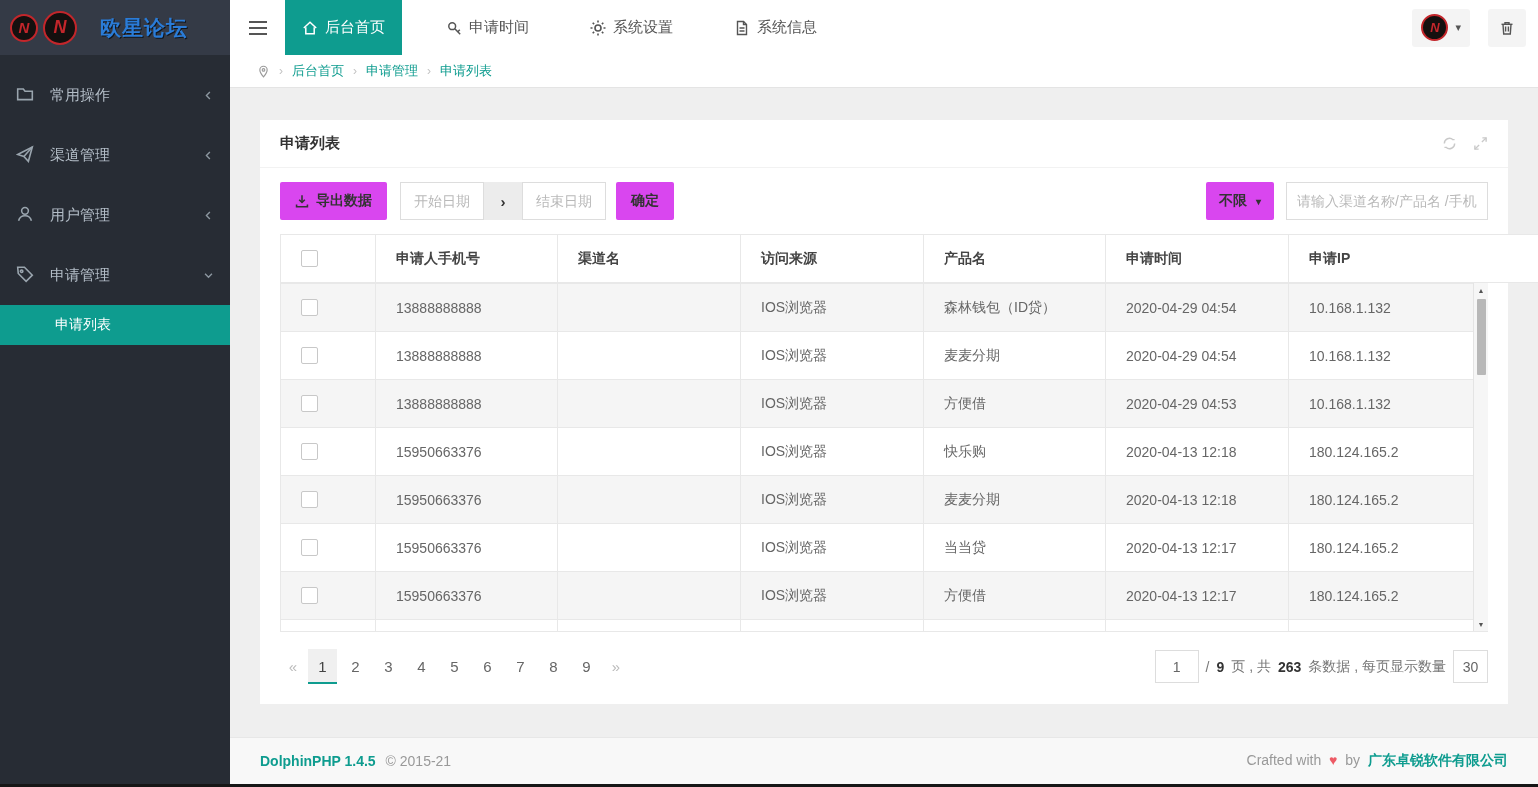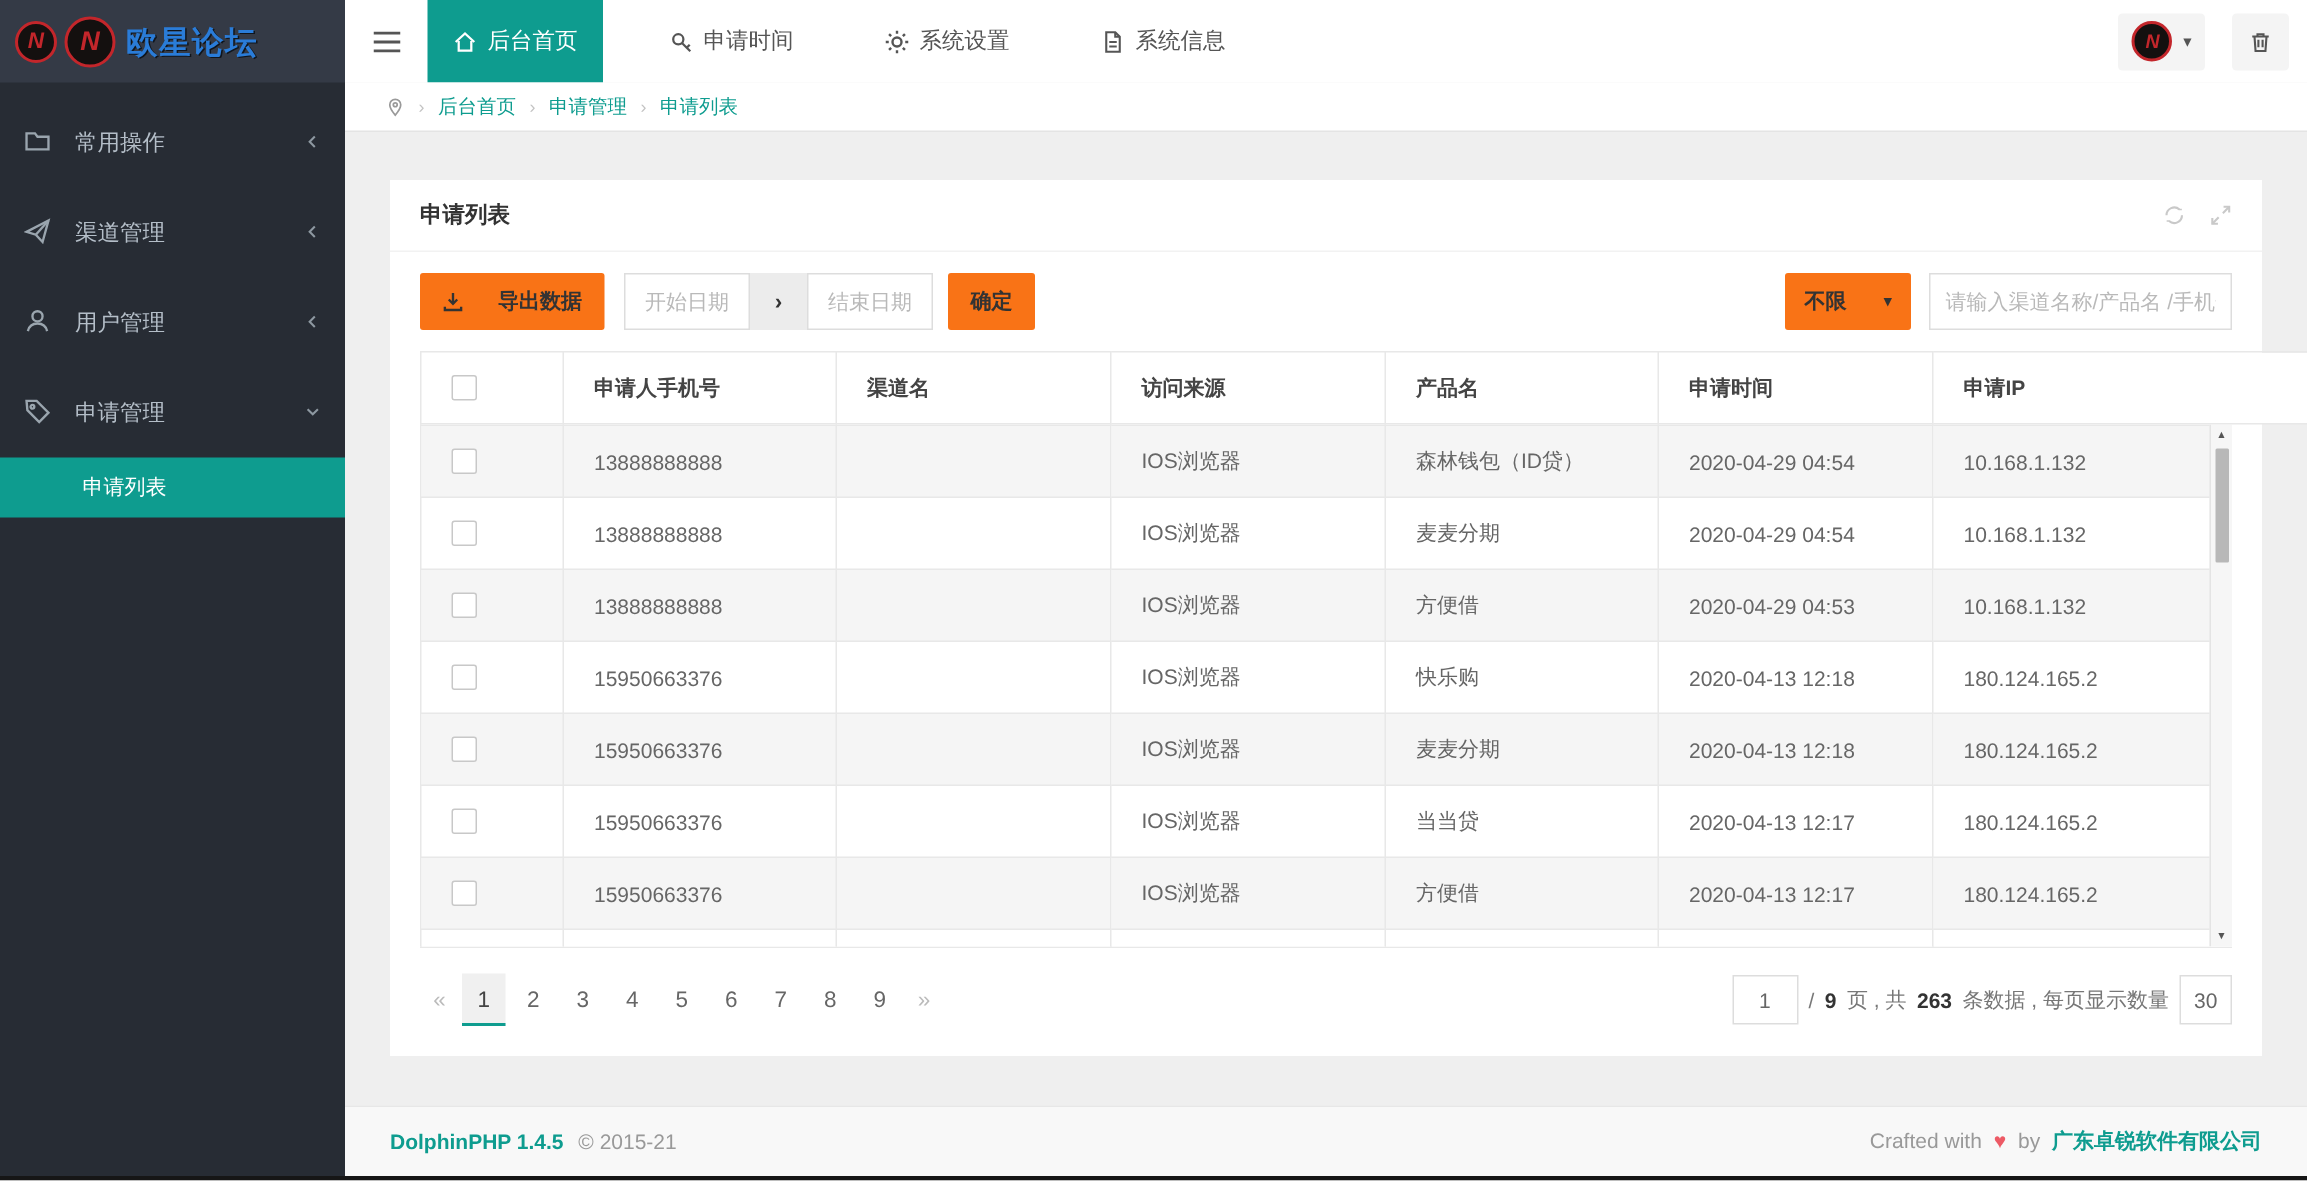--- a/index.html
+++ b/index.html
@@ -7,21 +7,21 @@
   body { font-family:"Liberation Sans","DejaVu Sans",sans-serif; background:#efefef; position:relative; }
   .app { display:flex; width:1538px; height:784px; }
 
   
   .sidebar { width:230px; background:#272c34; flex:none; display:flex; flex-direction:column; }
   .logo { height:55px; background:#343a46; display:flex; align-items:center; padding-left:10px; gap:5px; cursor:pointer; }
   .logo-circle { border-radius:50%; background:#14100f; border:2px solid #c3262b; color:#c3262b;
                  display:flex; align-items:center; justify-content:center; font-weight:bold; font-style:italic; flex:none; }
   .logo-circle.small { width:28px; height:28px; font-size:15px; }
   .logo-circle.big { width:34px; height:34px; font-size:18px; }
-  .logo-text { color:#2a7cd8; font-weight:bold; font-size:21px; letter-spacing:1px; margin-left:2px;
+  .logo-text { color:#2a7cd8; font-weight:bold; font-size:21px; letter-spacing:1px; margin-left:18px;
                text-shadow:1px 1px 0 #10151c;text-align:center; }
   .menu { padding-top:10px; }
   .menu-item { height:60px; display:flex; align-items:center; padding:0 16px; color:#b4bec8; cursor:pointer; font-size:15px; }
   .menu-item .mi-icon { width:20px; height:20px; margin-right:14px; color:#9aa5ae; flex:none; }
   .menu-item .mi-icon svg { width:18px; height:18px; }
   .menu-item .chev { margin-left:auto; color:#8d98a1; }
   .chev svg { width:11px; height:11px; }
   .submenu-item { height:40px; background:#0e9c8f; color:#fff; display:flex; align-items:center;
                   padding-left:55px; font-size:14px; cursor:pointer; }
 
@@ -60,22 +60,22 @@
   
   .panel { background:#fff; width:1248px; }
   .panel-header { height:48px; display:flex; align-items:center; padding:0 20px; border-bottom:1px solid #f2f2f2; }
   .panel-title { font-size:15px; font-weight:bold; color:#333; }
   .panel-tools { margin-left:auto; display:flex; gap:16px; color:#c9c9c9; }
   .panel-tools .ptool { cursor:pointer; display:flex; }
   .panel-tools svg { width:15px; height:15px; }
 
   .panel-toolbar { display:flex; justify-content:space-between; align-items:center; padding:14px 20px; }
   .tb-left, .tb-right { display:flex; align-items:center; }
-  .btn { height:38px; background:#f97316; border:none; color:#333; font-weight:bold; font-size:14px;
-         display:flex; align-items:center; gap:23px; padding:0 15px; cursor:pointer; border-radius:2px; }
+  .btn { height:38px; background:#d946ef; border:none; color:#333; font-weight:bold; font-size:14px;
+         display:flex; align-items:center; gap:7px; padding:0 15px; cursor:pointer; border-radius:2px; }
   .btn svg { width:14px; height:14px; }
   .export-btn { margin-right:13px; }
   .date-group { display:flex; align-items:center; margin-right:10px; }
   .date-input { width:84px; height:38px; border:1px solid #ddd; text-align:center; font-size:14px; color:#555; outline:none; }
   .date-input::placeholder { color:#b9b9b9; }
   .date-sep { width:38px; height:38px; background:#ececec; display:flex; align-items:center; justify-content:center;
               font-weight:bold; color:#333; font-size:15px; }
   .filter-btn { margin-right:12px; padding:0 13px; }
   .filter-caret { font-size:10px; margin-left:2px; }
   .search-input { width:202px; height:38px; border:1px solid #ddd; padding:0 10px; font-size:14px; color:#555; outline:none; }

